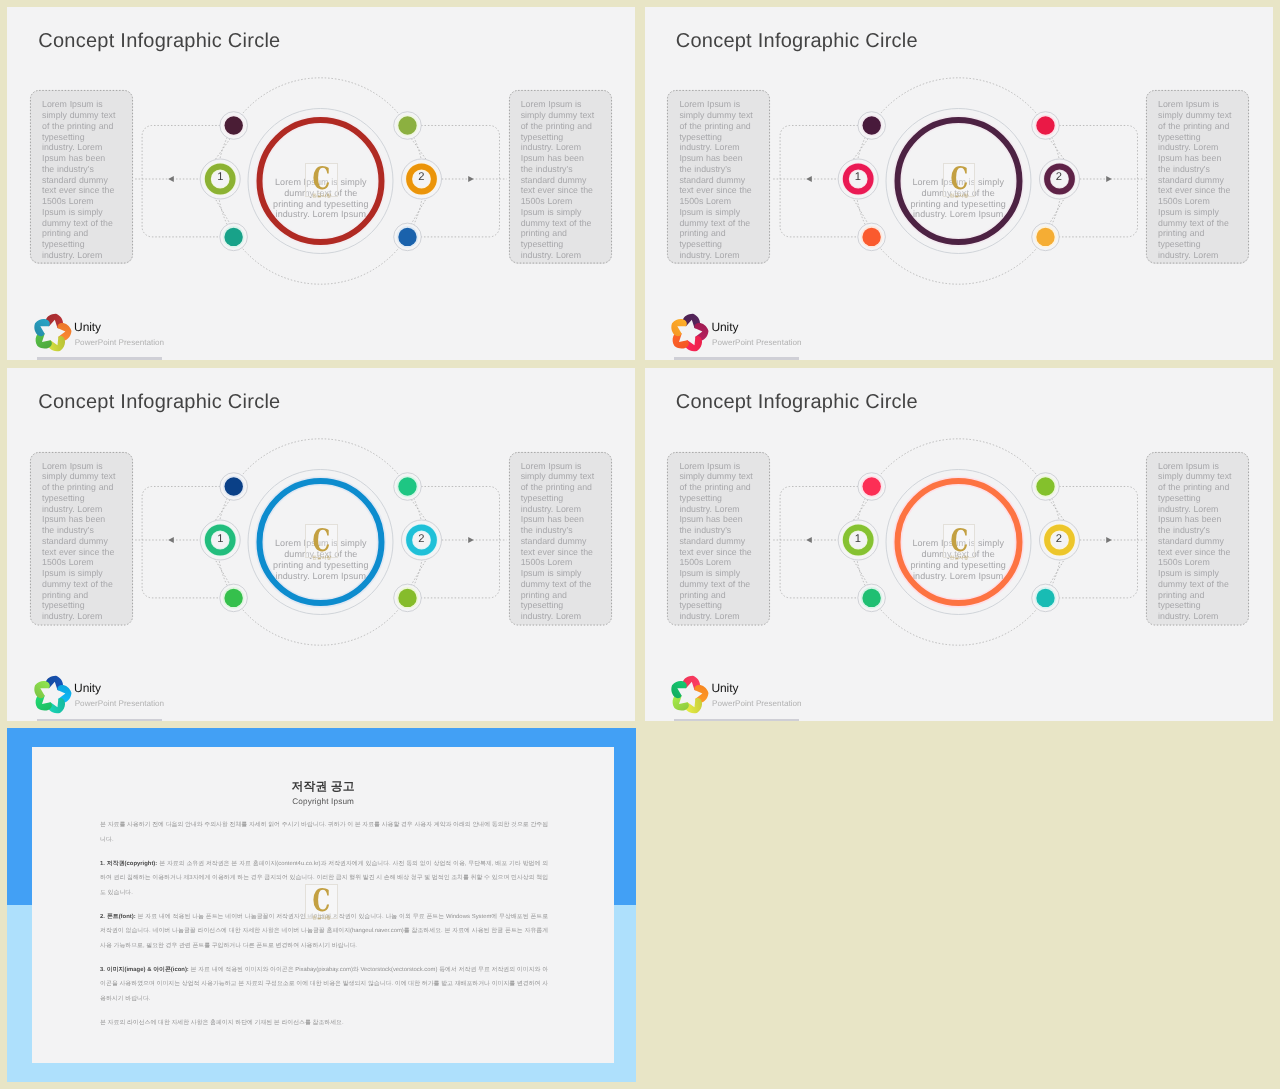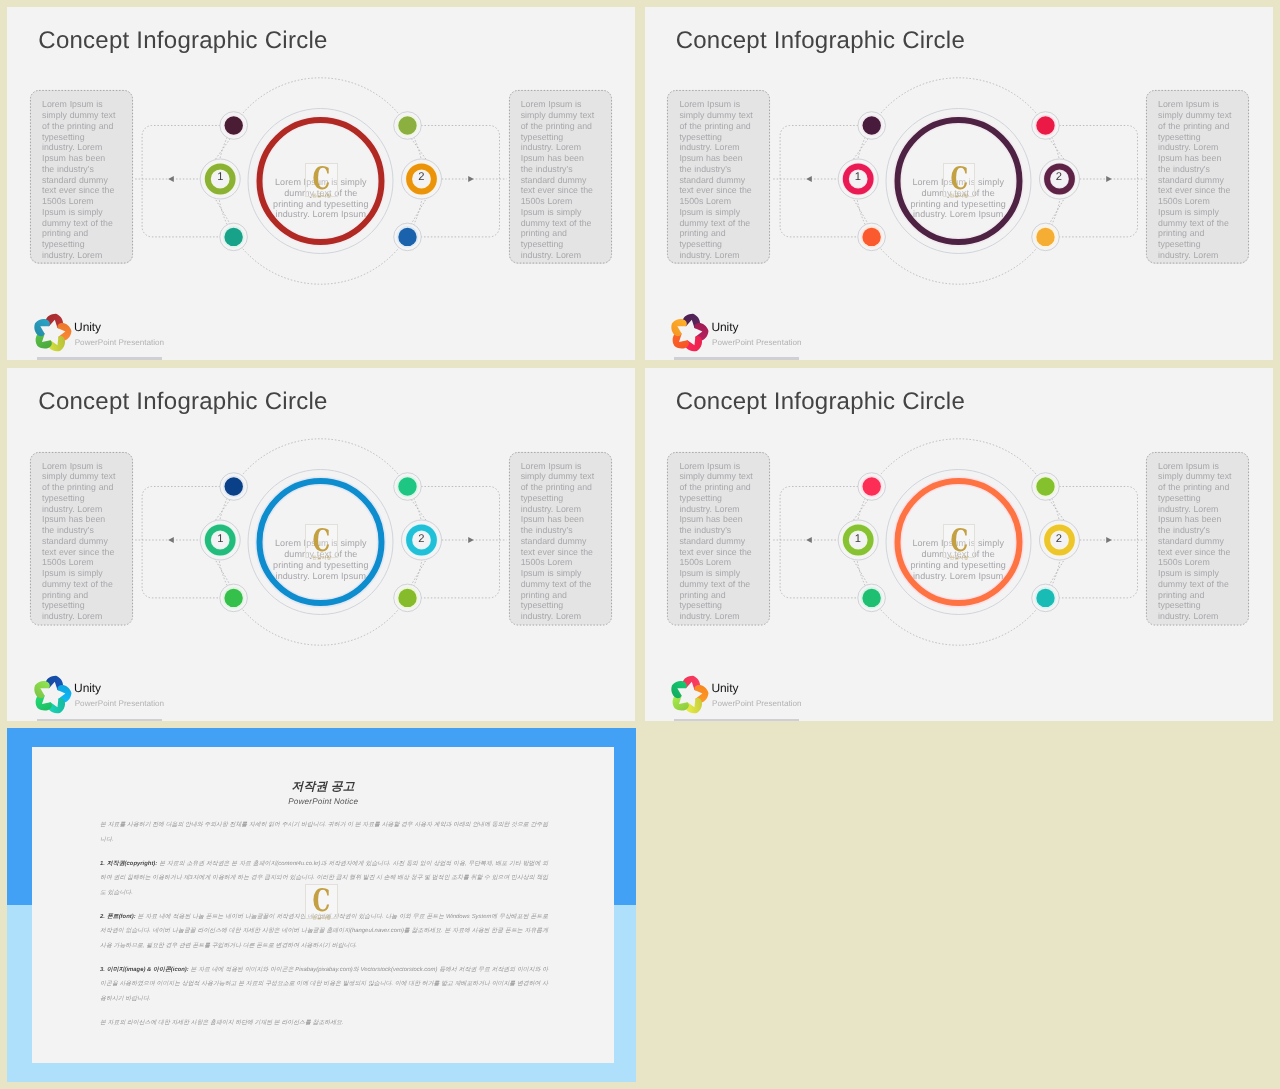--- a/index.html
+++ b/index.html
@@ -4,21 +4,21 @@
 <style>
 html,body{margin:0;padding:0;}
 body{width:1280px;height:1089px;background:#e8e5c6;overflow:hidden;
      font-family:"Liberation Sans",sans-serif;-webkit-font-smoothing:antialiased;text-rendering:geometricPrecision;}
 .page{position:relative;width:1280px;height:1089px;}
 .slide{position:absolute;background:#f3f3f4;overflow:hidden;}
 .s1{left:7.3px;top:6.9px;width:628px;height:353.1px;}
 .s2{left:644.7px;top:6.9px;width:628px;height:353.1px;}
 .s3{left:7.3px;top:368.1px;width:628px;height:353.1px;}
 .s4{left:644.7px;top:368.1px;width:628px;height:353.1px;}
-.title{position:absolute;left:31px;top:23px;font-size:24px;color:#434343;letter-spacing:.25px;
+.title{position:absolute;left:31px;top:23px;font-size:20px;color:#434343;letter-spacing:.25px;
        line-height:22px;}
 .tbox{position:absolute;top:83.5px;width:103px;height:173.5px;background:#e4e4e5;
       border-radius:9px;box-sizing:border-box;}
 .tboxb{position:absolute;left:0;top:0;width:103px;height:173.5px;overflow:visible;}
 .tbox.left{left:22.7px;}
 .tbox.right{left:501.4px;}
 .tbox .tx{position:absolute;left:12px;top:9px;width:76px;font-size:8.8px;line-height:10.75px;
           color:#a8a8ab;text-align:left;word-spacing:0.3px;}
 .diag{position:absolute;left:0;top:0;width:628px;height:352.3px;}
 .ctext{position:absolute;left:263.5px;top:170.4px;width:100px;font-size:9px;letter-spacing:.1px;
@@ -31,21 +31,21 @@
 .wmC{font-family:"DejaVu Serif",serif;font-weight:bold;color:#c3a042;transform:scaleX(.72);}
 .wmT{color:#b9a46e;letter-spacing:.1px;}
 .logo{position:absolute;left:27.3px;top:308.6px;width:220px;height:42px;}
 .logo .mark{position:absolute;left:-2.5px;top:-2px;width:40px;height:40px;}
 .logo .word{position:absolute;left:39.5px;top:3.1px;font-size:12px;line-height:16px;color:#141414;letter-spacing:-.1px;}
 .logo .sub{position:absolute;left:40.1px;top:22.5px;font-size:8.15px;line-height:9px;color:#b2b2b2;letter-spacing:0;}
 .botbar{position:absolute;left:29.3px;top:350.5px;width:125px;height:2.5px;background:#cfcfd6;}
 .s5{left:7.3px;top:728.1px;width:628.7px;height:353.9px;background:#aee0fc;}
 .s5top{position:absolute;left:0;top:0;width:628.7px;height:176.9px;background:#42a0f5;}
 .s5panel{position:absolute;left:24.8px;top:19.2px;width:582.1px;height:316px;background:#f3f3f4;}
-.cp{position:absolute;left:0;top:0;width:553px;height:316px;font-style:italic;}
+.cp{position:absolute;left:0;top:0;width:553px;height:316px;}
 .cp .h1{position:absolute;left:0;top:32px;width:582.1px;text-align:center;font-size:11.8px;
         line-height:14px;font-weight:bold;color:#3a3a3a;letter-spacing:.2px;}
 .cp .h2{position:absolute;left:0;top:50px;width:582.1px;text-align:center;font-size:8.2px;
         line-height:10px;color:#555;letter-spacing:.15px;}
 .cp .body{position:absolute;left:68px;top:71px;width:448px;font-size:5.9px;line-height:14.5px;
           color:#919191;text-align:justify;}
 .cp .body p{margin:0 0 9.5px 0;}
 .cp .body b{color:#4a4a4a;font-weight:bold;}
 </style>
 </head>
@@ -458,21 +458,21 @@
     <div class="word">Unity</div>
     <div class="sub">PowerPoint Presentation</div>
   </div>
   <div class="botbar"></div>
 </div>
 <div class="slide s5">
   <div class="s5top"></div>
   <div class="s5panel">
     <div class="cp">
       <div class="h1">저작권 공고</div>
-      <div class="h2">PowerPoint Notice</div>
+      <div class="h2">Copyright Ipsum</div>
       <div class="body">
             <p>본 자료를 사용하기 전에 다음의 안내와 주의사항 전체를 자세히 읽어 주시기 바랍니다. 귀하가 이 본 자료를 사용할 경우 사용자 계약과 아래의 안내에 동의한 것으로 간주됩니다.</p>
             <p><b>1. 저작권(copyright):</b><span> 본 자료의 소유권 저작권은 본 자료 홈페이지(content4u.co.kr)과 저작권자에게 있습니다. 사전 동의 없이 상업적 이용, 무단복제, 배포 기타 방법에 의하여 권리 침해하는 이용하거나 제3자에게 이용하게 하는 경우 금지되어 있습니다. 이러한 금지 행위 발견 시 손해 배상 청구 및 법적인 조치를 취할 수 있으며 민사상의 책임도 있습니다.</span></p>
             <p><b>2. 폰트(font):</b><span> 본 자료 내에 적용된 나눔 폰트는 네이버 나눔글꼴이 저작권자인 네이버에 저작권이 있습니다. 나눔 이외 무료 폰트는 Windows System에 무상배포된 폰트로 저작권이 없습니다. 네이버 나눔글꼴 라이선스에 대한 자세한 사항은 네이버 나눔글꼴 홈페이지(hangeul.naver.com)를 참조하세요. 본 자료에 사용된 한글 폰트는 자유롭게 사용 가능하므로, 필요한 경우 관련 폰트를 구입하거나 다른 폰트로 변경하여 사용하시기 바랍니다.</span></p>
             <p><b>3. 이미지(image) &amp; 아이콘(icon):</b><span> 본 자료 내에 적용된 이미지와 아이콘은 Pixabay(pixabay.com)와 Vectorstock(vectorstock.com) 등에서 저작권 무료 저작권의 이미지와 아이콘을 사용하였으며 이미지는 상업적 사용가능하고 본 자료의 구성요소로 이에 대한 비용은 발생되지 않습니다. 이에 대한 허가를 받고 재배포하거나 이미지를 변경하여 사용하시기 바랍니다.</span></p>
             <p>본 자료의 라이선스에 대한 자세한 사항은 홈페이지 하단에 기재된 본 라이선스를 참조하세요.</p>
           </div>
     </div>
     <div class="wm" style="left:273.3px;top:137.1px;width:32.5px;height:34.2px">
           <span class="wmC" style="font-size:31.0px;line-height:28.0px;margin-top:1.5px">C</span>

